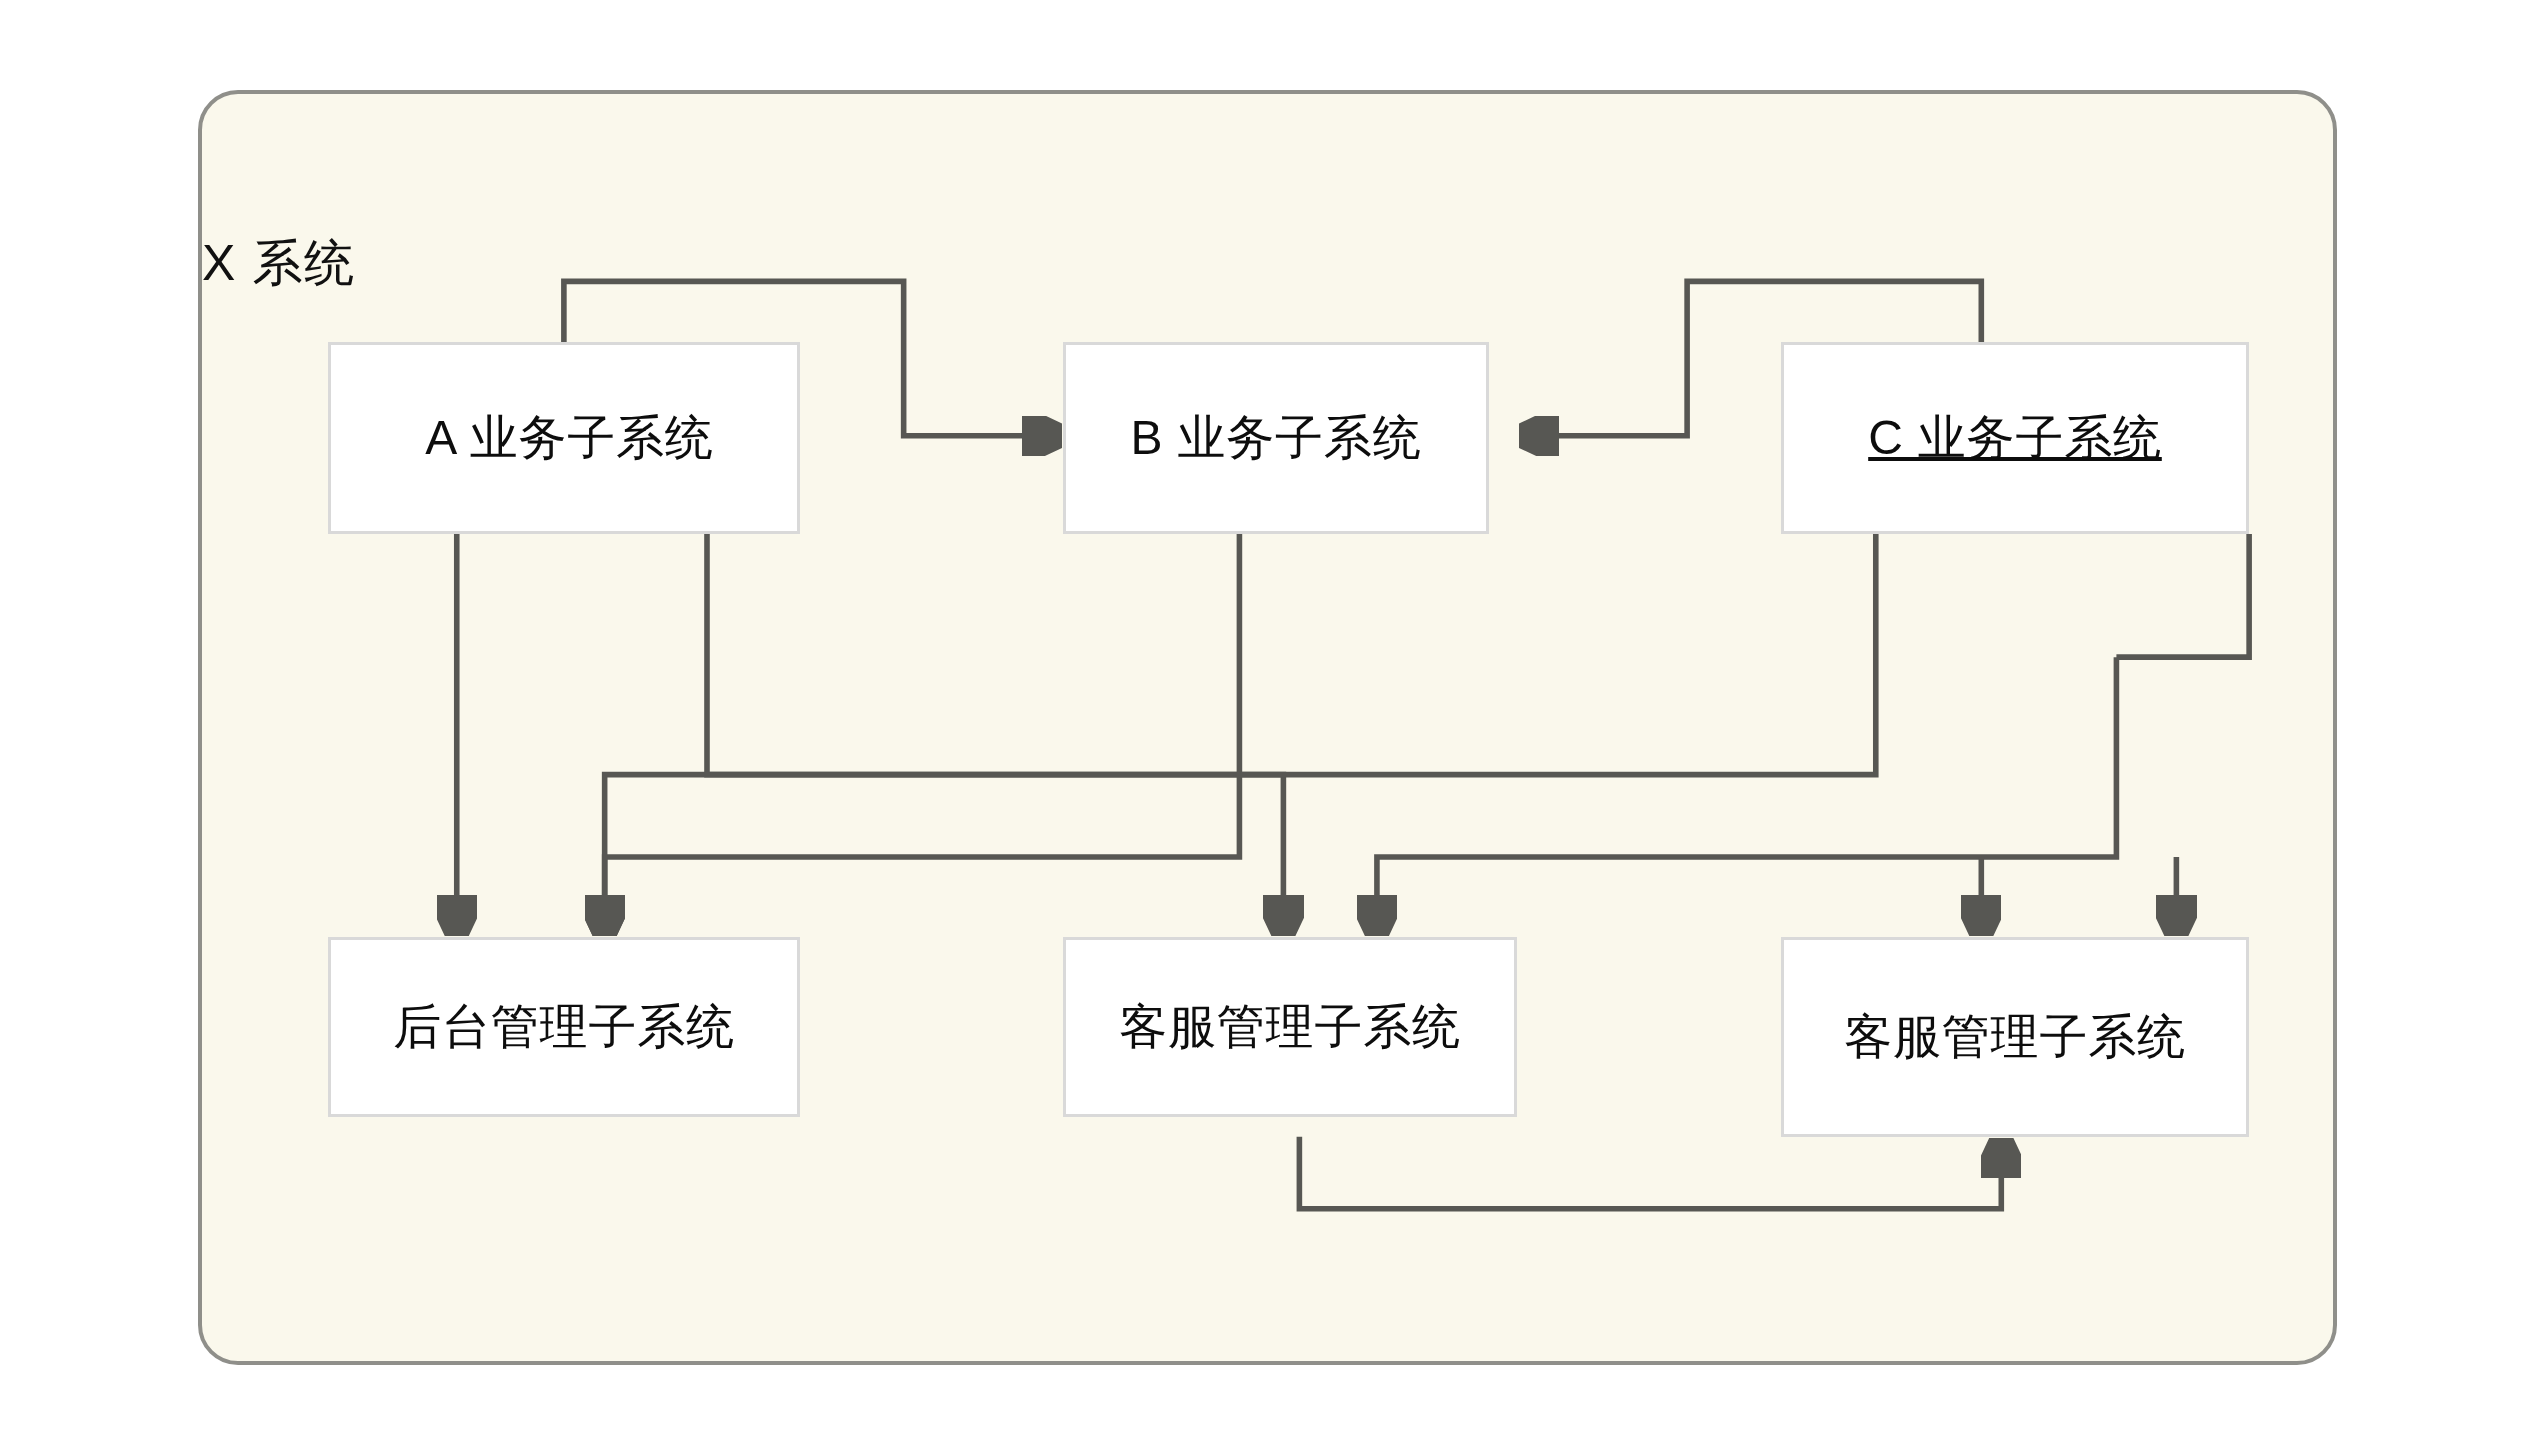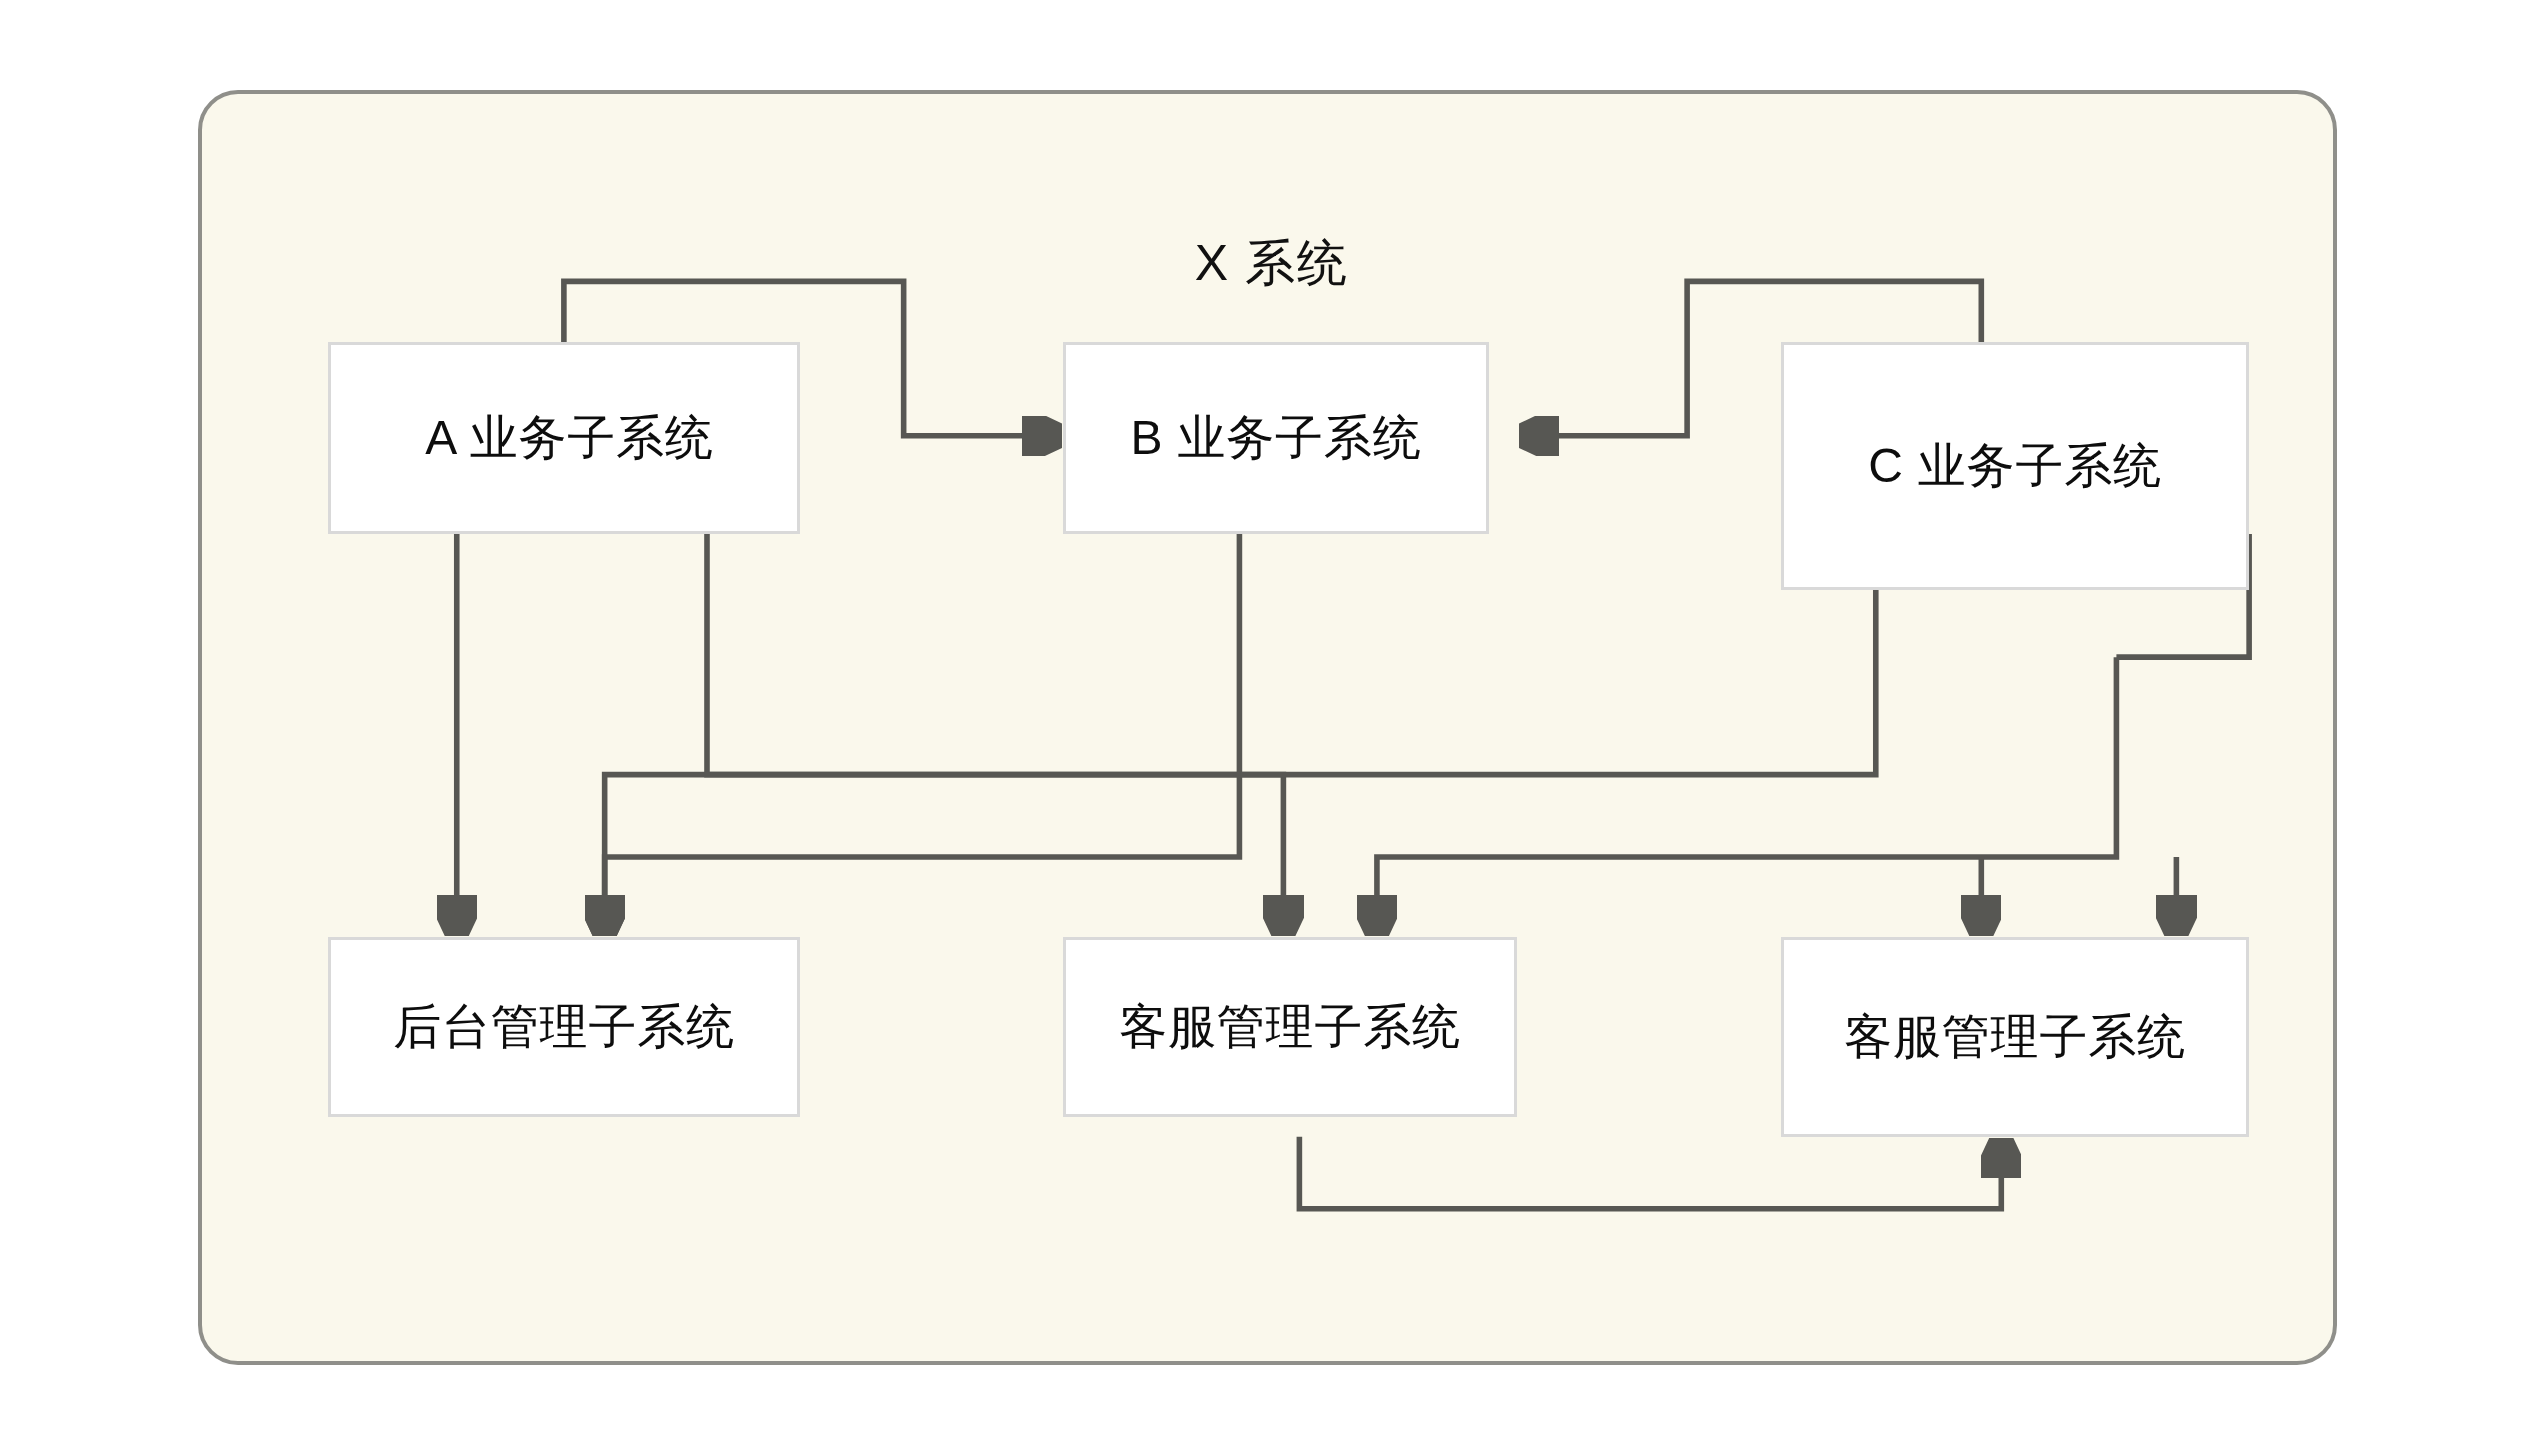--- a/index.html
+++ b/index.html
@@ -18,21 +18,21 @@
     width:2139px; height:1275px;
     background:#faf8ec;
     border:4px solid #8f8f8a;
     border-radius:40px;
     box-sizing:border-box;
   }
   .system-title{
     position:absolute;
     left:0; top:136px;
     width:2139px;
-    text-align:center;
+    text-align:left;
     font-size:50px;
     color:#111111;
     letter-spacing:1.6px;
     white-space:nowrap;
   }
 
   
   .node{
     position:absolute;
     background:#ffffff;
@@ -43,21 +43,21 @@
     justify-content:center;
     font-size:48px;
     color:#0d0d0d;
     letter-spacing:0.8px;
     white-space:nowrap;
   }
 
   
   #node-a{ left:328px;  top:342px;  width:472px; height:192px;padding-left:11px; }
   #node-b{ left:1063px; top:342px;  width:426px; height:192px; }
-  #node-c{ left:1781px; top:342px;  width:468px; height:248px; }
+  #node-c{ left:1781px; top:342px;  width:468px; height:192px;text-decoration:underline; }
   
   #node-admin{ left:328px;  top:937px; width:472px; height:180px; }
   #node-service{ left:1063px; top:937px; width:454px; height:180px;justify-content:center; }
   #node-user{ left:1781px; top:937px; width:468px; height:200px; }
 
   
   #edges{
     position:absolute;
     left:0; top:0;
     width:2538px; height:1451px;

